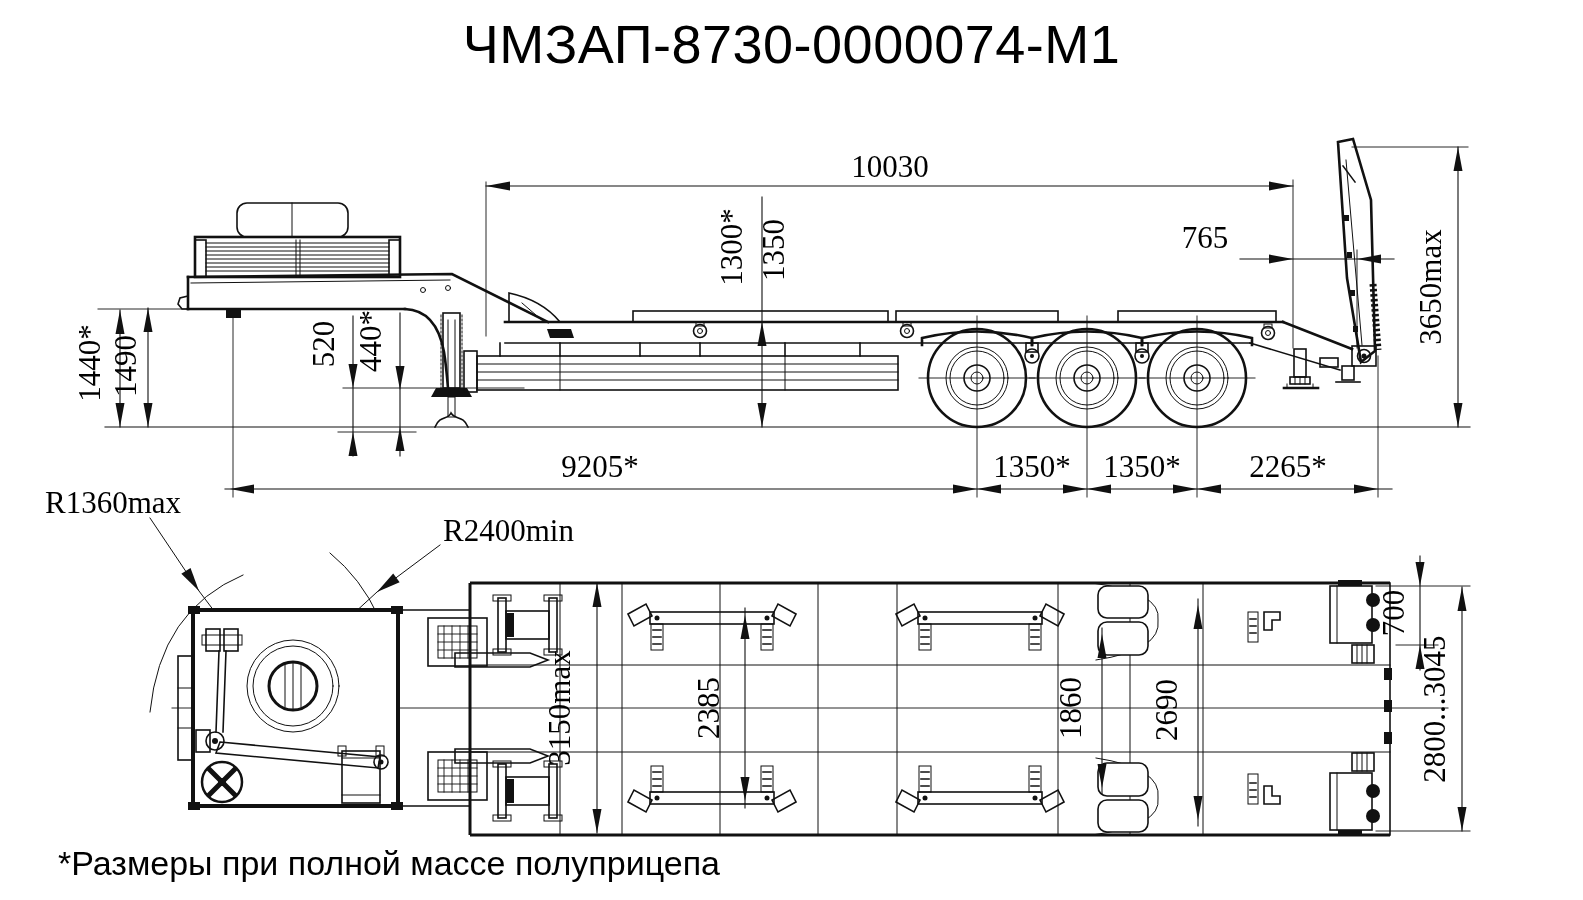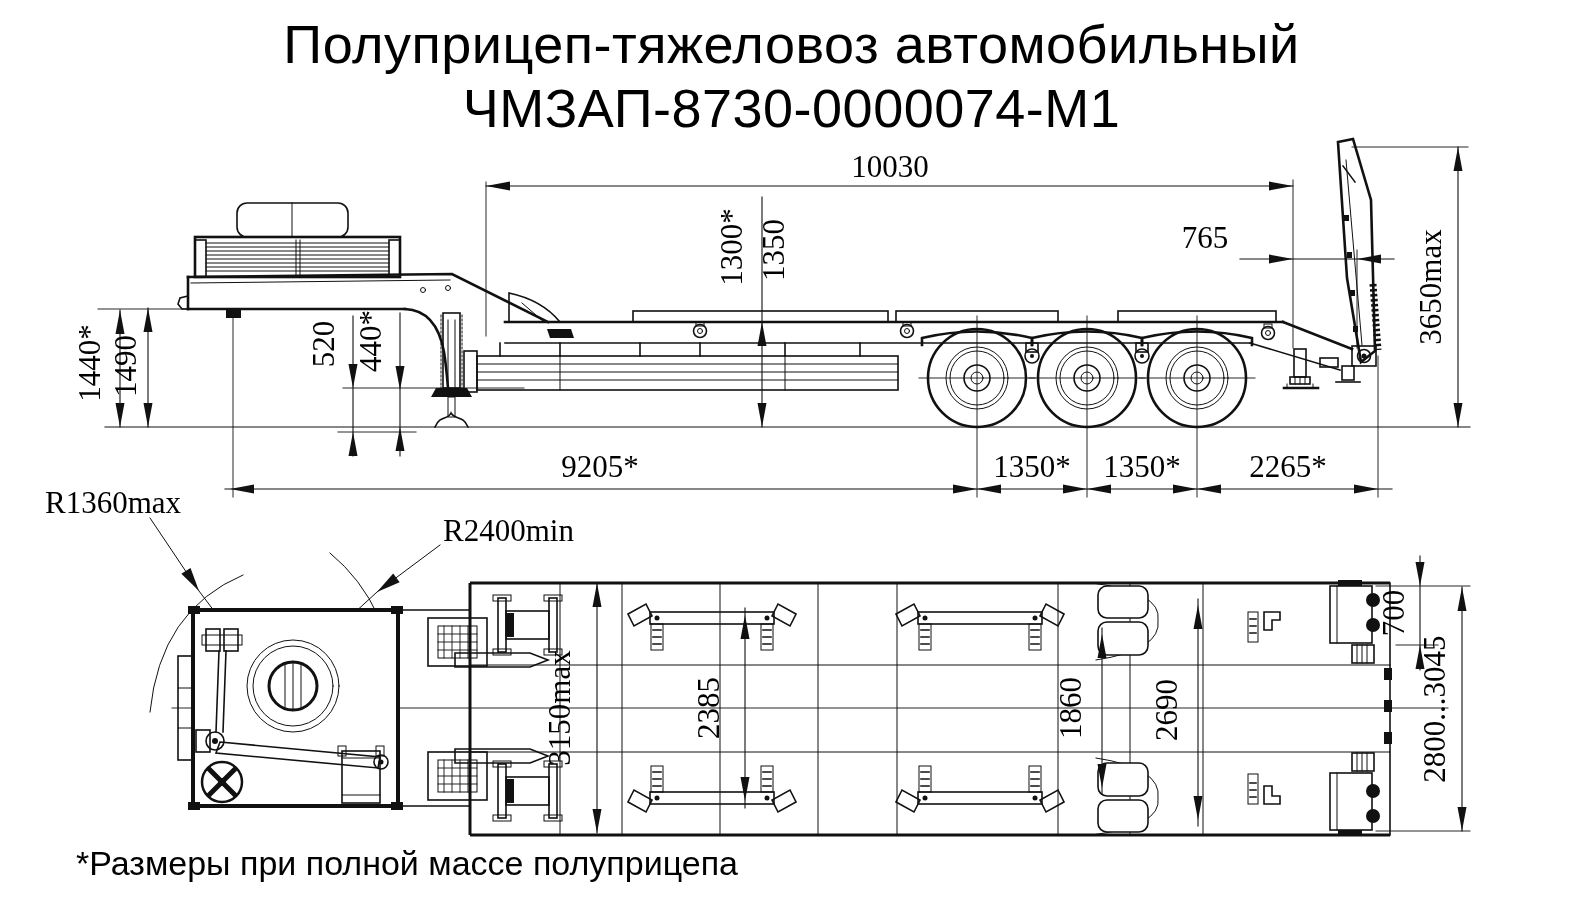--- a/index.html
+++ b/index.html
@@ -1,36 +1,35 @@
 <!DOCTYPE html>
 <html><head>
 <meta charset="utf-8">
 <style>
   html,body{margin:0;padding:0;background:#fff;}
   body{width:1583px;height:900px;position:relative;overflow:hidden;
        font-family:"Liberation Sans",sans-serif;color:#000;}
   .title{position:absolute;top:12px;left:0;right:0;text-align:center;
          font-size:54px;line-height:64px;font-weight:400;letter-spacing:0.5px;}
-  .footnote{position:absolute;left:76px;top:844px;font-size:34px;}
+  .footnote{position:absolute;left:58px;top:844px;font-size:34px;}
   svg{position:absolute;left:0;top:0;}
   svg text{font-family:"Liberation Serif",serif;font-size:31px;fill:#000;stroke:none;}
   .thick{stroke:#111;stroke-width:2.6;fill:none;stroke-linecap:square;}
   .mid{stroke:#111;stroke-width:1.6;fill:none;stroke-linecap:square;}
   .thin{stroke:#111;stroke-width:1;fill:none;stroke-linecap:square;}
   .dim{stroke:#111;stroke-width:1.1;fill:none;stroke-linecap:square;}
   .ext{stroke:#111;stroke-width:0.9;fill:none;stroke-linecap:square;}
   .arr{fill:#111;stroke:none;}
   .blk{fill:#111;stroke:none;}
   .wht{fill:#fff;}
 </style>
 </head>
 <body>
 
 <div class="title">
-  <div>Полуприцеп-тяжеловоз автомобильный</div>
   <div>ЧМЗАП-8730-0000074-М1</div>
 </div>
 
 <svg width="1583" height="900" viewBox="0 0 1583 900">
 
   <g>
 
     <path class="dim" d="M105,427 H1470"></path>
 
     <g>

